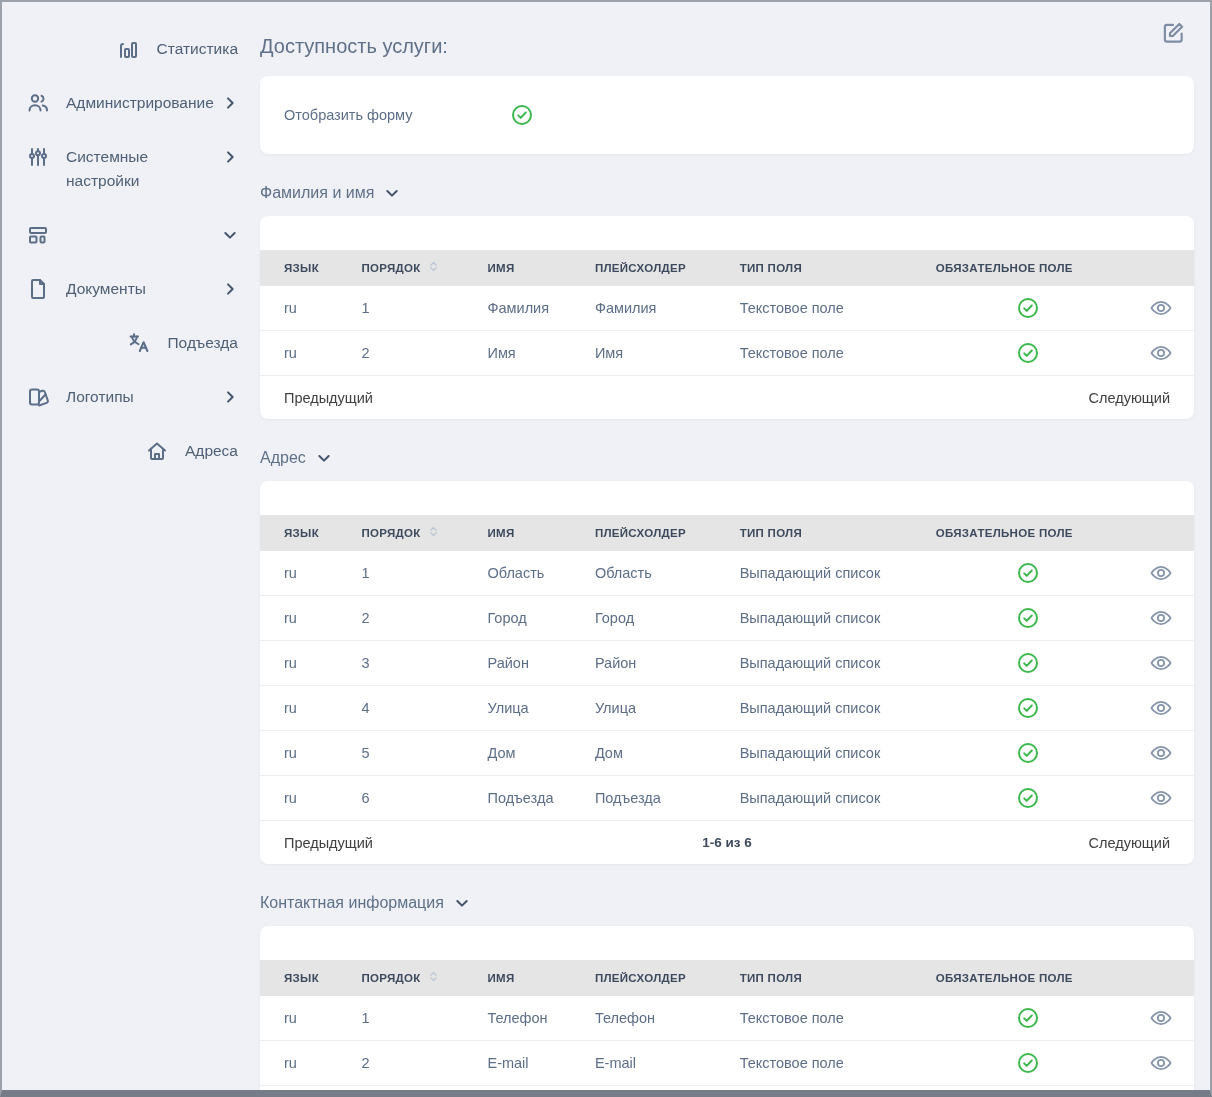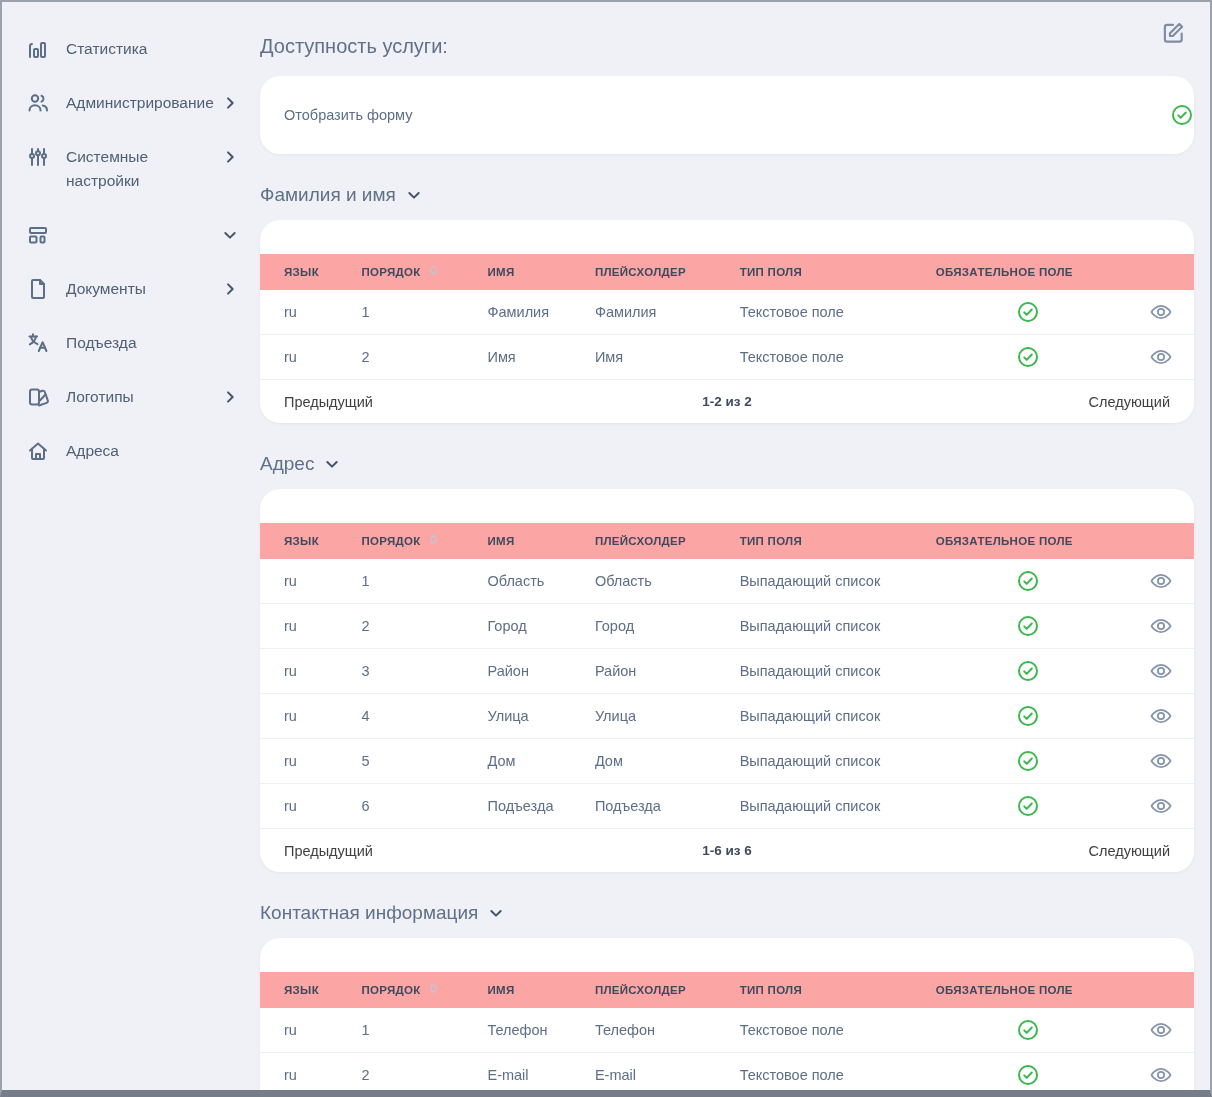--- a/index.html
+++ b/index.html
@@ -6,43 +6,43 @@
   html,body { width:1212px; height:1097px; }
   body { font-family:"Liberation Sans", sans-serif; background:#f0f1f6; }
   .window {
     width:1212px; height:1097px; overflow:hidden; position:relative;
     background:#f0f1f6;
     border:2px solid #9ba2ac; border-bottom:7px solid #767d88;
     display:flex;
   }
   
   .sidebar { width:258px; flex:0 0 258px; padding:20px 0 0 24px; }
-  .side-item { display:flex; align-items:flex-start; padding:15px 22px 15px 0; cursor:pointer; }
+  .side-item { display:flex; align-items:flex-start; padding:15px 22px 15px 0; cursor:pointer;justify-content:flex-end; }
   .side-item .icon { width:24px; height:24px; flex:0 0 24px; margin-right:16px; color:#5d6e88; }
   .side-item .lbl { font-size:15.5px; line-height:24px; color:#4f6076; max-width:150px; }
   .side-item .chev { margin-left:auto; width:16px; height:16px; color:#45566e; padding-top:4px; }
   .submenu { padding:4px 0 4px 40px; }
   .sub-item { padding:8px 0; font-size:15.5px; line-height:24px; color:#5d6e88; cursor:pointer; max-width:170px; }
   .sub-item.active { color:#16357f; font-weight:700; }
   .icon svg { display:block; width:100%; height:100%; }
   
   .main { flex:1 1 auto; padding:18px 16px 0 0; }
   .page-header { display:flex; align-items:flex-start; justify-content:space-between; }
   .page-title { font-size:20px; font-weight:400; color:#5f7089;margin-top:15px; }
   .edit-btn { width:26px; height:26px; color:#7e8ca4; cursor:pointer; margin-right:8px; }
-  .card { background:#fff; border-radius:20px; box-shadow:0 1px 3px rgba(40,60,90,.06);justify-content:space-between; }
+  .card { background:#fff; border-radius:8px; box-shadow:0 1px 3px rgba(40,60,90,.06); }
   .form-card { margin-top:18px; height:78px; display:flex; align-items:center; padding-left:24px; }
   .form-card .flabel { font-size:14.5px; color:#5d6e88; width:226px; }
   .section { margin-top:30px; }
   .section-head { display:flex; align-items:center; gap:10px; cursor:pointer; }
-  .section-title { font-size:19px; font-weight:400; color:#5f7089; }
+  .section-title { font-size:16px; font-weight:400; color:#5f7089; }
   .section-head .chev { width:16px; height:16px; color:#43536b; }
   .table-card { margin-top:14px; padding-top:34px; overflow:hidden; }
   table { width:100%; border-collapse:collapse; }
-  thead tr { background:#fca5a5; }
+  thead tr { background:#e5e5e5; }
   th { text-align:left; font-size:11.5px; letter-spacing:.3px; color:#3d4a5d; font-weight:700;
        padding:10px 8px; white-space:nowrap; }
   th .th-inner { display:flex; align-items:center; gap:6px; }
   th .sort { width:13px; height:16px; color:#bfc8d6; cursor:pointer; }
   td { font-size:14.5px; color:#5d6e88; padding:10px 8px; height:41px; border-top:1px solid #edeff4; }
   tbody tr:first-child td { border-top:none; }
   th:first-child, td:first-child { padding-left:24px; }
   col.c-lang{width:10%} col.c-order{width:13.5%} col.c-name{width:11.5%}
   col.c-ph{width:15.5%} col.c-type{width:21%} col.c-req{width:21.5%} col.c-act{width:7%}
   td.center, th.center { text-align:center; }
@@ -259,21 +259,20 @@
                         <path d="M8.2 12.4l2.5 2.5 5.1-5.4"></path>
                       </svg></span></td>
       <td class="center"><span class="eye"><svg viewBox="0 0 24 24" fill="none" stroke="currentColor" stroke-width="1.8" stroke-linecap="round" stroke-linejoin="round">
                         <path d="M2.5 12S6.2 5.9 12 5.9 21.5 12 21.5 12 17.8 18.1 12 18.1 2.5 12 2.5 12z"></path>
                         <circle cx="12" cy="12" r="3.1"></circle>
                       </svg></span></td>
     </tr>
               </tbody>
       </table>
       <div class="tfoot">
-        <span class="pg-range">1-2 из 2</span>
         <span class="pg-btn">Предыдущий</span>
         <span class="pg-btn">Следующий</span>
       </div>
     </div>
         </section>
         <section class="section">
     <div class="section-head">
       <span class="section-title">Адрес</span>
       <span class="chev"><svg viewBox="0 0 24 24" fill="none" stroke="currentColor" stroke-width="3" stroke-linecap="round" stroke-linejoin="round">
                 <path d="M5 9l7 7 7-7"></path>

